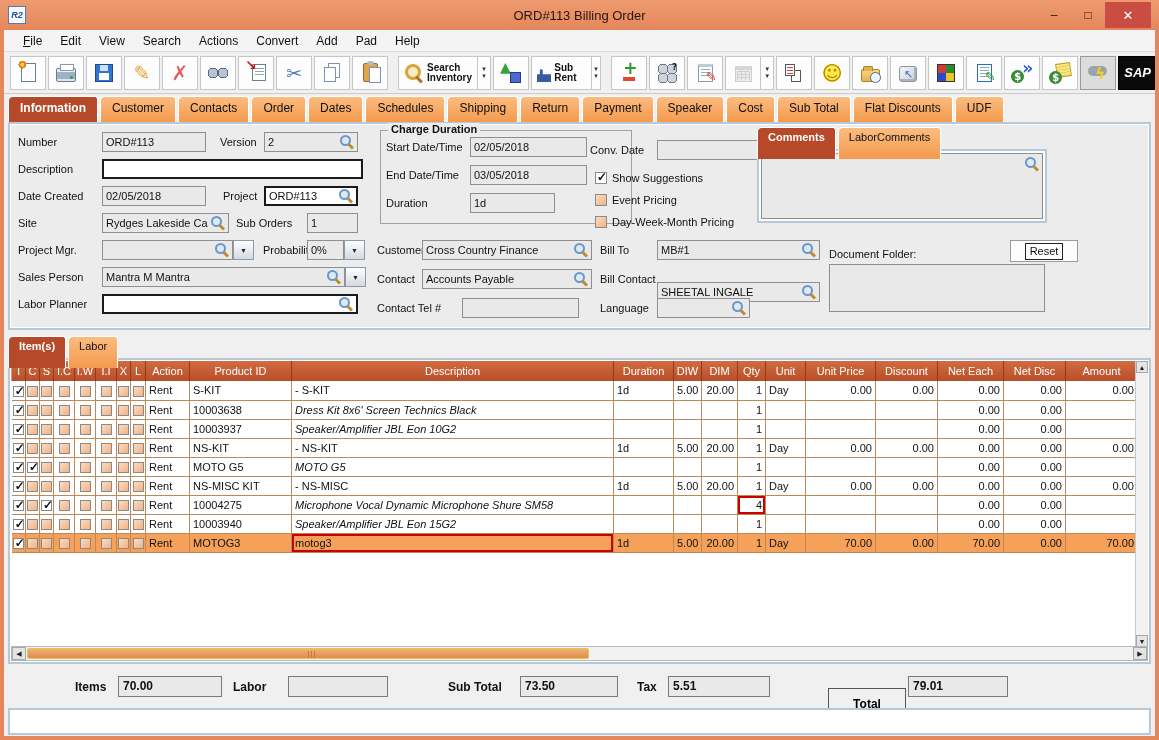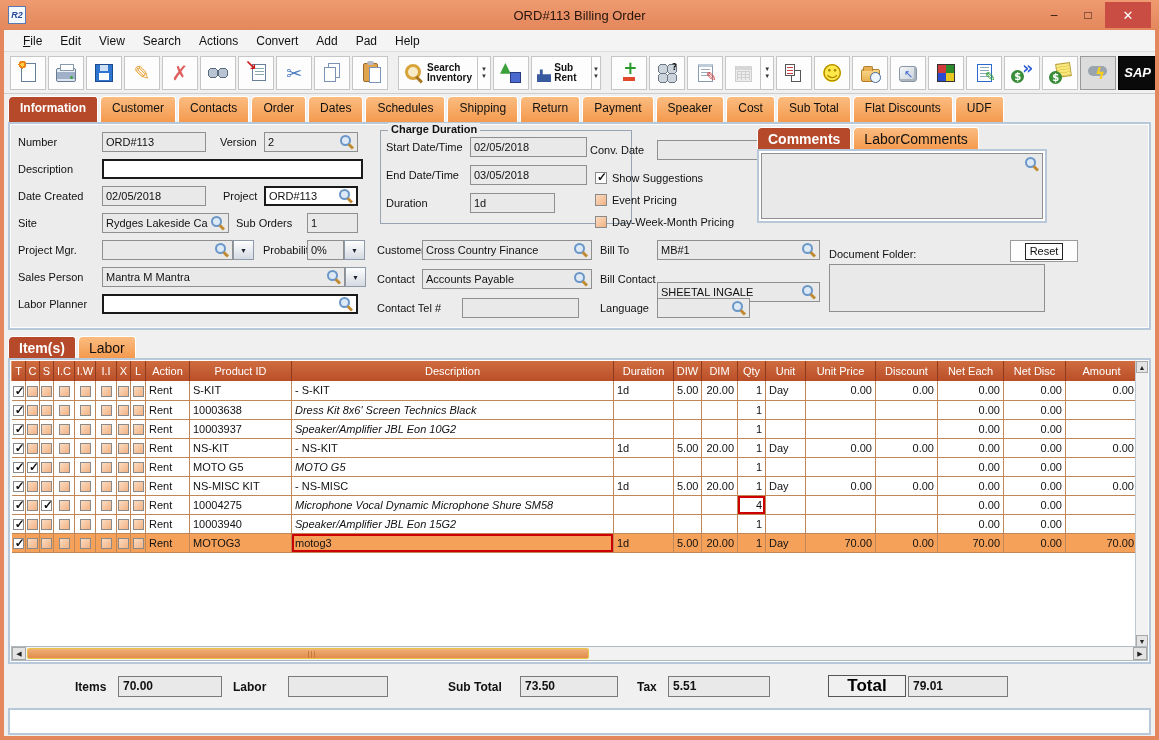--- a/index.html
+++ b/index.html
@@ -93,21 +93,21 @@
   [data-name="dollar-notes-icon"]::before{content:'';position:absolute;right:0;top:1px;width:13px;height:12px;background:repeating-linear-gradient(#f8e87a 0 2px,#e8d05a 2px 3px);border:1px solid #b8a030;transform:rotate(-8deg)}
   [data-name="dollar-notes-icon"]::after{content:'$';position:absolute;left:0;bottom:0;width:13px;height:13px;background:radial-gradient(circle,#4aa04a,#2a7a2a);color:#fff;border-radius:50%;font-size:10px;font-weight:bold;line-height:13px}
   [data-name="lightning-icon"]::before{content:'';position:absolute;left:1px;top:4px;width:19px;height:10px;background:#9aa4ae;border-radius:6px}
   [data-name="lightning-icon"]::after{content:'ϟ';position:absolute;left:8px;top:3px;color:#f8d020;font-size:15px;font-weight:bold}
 
   
   .tabrow{position:absolute;left:8px;top:96px;height:26px;display:flex;gap:2px;z-index:2}
   .tab{background:linear-gradient(#fbbc80,#f49a4e);border:1px solid #fff;border-bottom:none;border-radius:5px 3px 0 0;padding:4px 11px 0 11px;font-size:12px;color:#111;height:26px}
   .tab.sel{background:#b5492a;color:#fff;font-weight:bold}
   .subtabrow{position:absolute;height:22px;display:flex;gap:2px;z-index:2}
-  .subtab{background:linear-gradient(#fbbc80,#f49a4e);border:1px solid #fff;border-bottom:none;border-radius:5px 3px 0 0;padding:3px 10px 0 10px;font-size:14px;color:#111;height:22px}
+  .subtab{background:linear-gradient(#fbbc80,#f49a4e);border:1px solid #fff;border-bottom:none;border-radius:5px 3px 0 0;padding:3px 10px 0 10px;font-size:11px;color:#111;height:32px}
   .subtab.sel{background:#b5492a;color:#fff;font-weight:bold}
 
   
   .panel{position:absolute;border:2px solid #b7c8da;background:#ececec;box-shadow:inset 0 0 0 1px #fdfdfd}
   .lbl{position:absolute;font-size:11px;color:#111;white-space:nowrap}
   .lbl.b{font-weight:bold;font-size:12px}
   .fld{position:absolute;height:20px;background:#e9e9e9;border:1px solid #8f8f8f;display:flex;align-items:center;font-size:11px;color:#111;padding:0 3px}
   .fld.white{background:#fff;border:2px solid #1a1a1a}
   .fld .val{flex:1;overflow:hidden;white-space:nowrap}
   .mag{width:14px;height:14px;position:relative;display:inline-block;flex:none}
@@ -137,21 +137,21 @@
   .scroll-h{position:absolute;height:15px;background:#f2f2f2;border:1px solid #b0b8c0;display:flex;align-items:center}
   .sarrow{width:14px;height:13px;background:#e4e4e4;border:1px solid #a8a8a8;font-size:7px;display:flex;align-items:center;justify-content:center;color:#222;flex:none}
   .hthumb{position:absolute;left:15px;top:1px;width:562px;height:11px;background:linear-gradient(#f0b078,#e08c4c);border:1px solid #e8c544;border-radius:2px}
   .hthumb::after{content:'';position:absolute;left:50%;top:2px;width:8px;height:7px;background:repeating-linear-gradient(90deg,#c87838 0 1px,rgba(0,0,0,0) 1px 3px)}
   .scroll-v{position:absolute;width:13px;background:#f2f2f2;border-left:1px solid #c0c8d0;display:flex;flex-direction:column;justify-content:space-between;align-items:center}
   .scroll-v .sarrow{width:12px;height:12px}
 
   
   .totalsbar{position:absolute;left:4px;top:666px;width:1151px;height:42px;background:#f0f0f0}
   .tfld{position:absolute;height:21px;background:#e9e9e9;border:1px solid #7a7a7a;font-size:12px;font-weight:bold;color:#111;padding:2px 4px;top:10px}
-  .tlblbox{position:absolute;top:9px;height:22px;border:1px solid #555;background:#f0f0f0;font-size:17px;font-weight:bold;display:flex;align-items:center;justify-content:center}
+  .tlblbox{position:absolute;top:22px;height:32px;border:1px solid #555;background:#f0f0f0;font-size:12px;font-weight:bold;display:flex;align-items:center;justify-content:center}
 </style>
 </head>
 <body>
 
 <div class="window" data-name="app-window">
   <div class="frame left" data-name="window-frame"></div>
   <div class="frame right" data-name="window-frame"></div>
   <div class="frame bottom" data-name="window-frame"></div>
 
   <div class="titlebar" data-name="title-bar">

